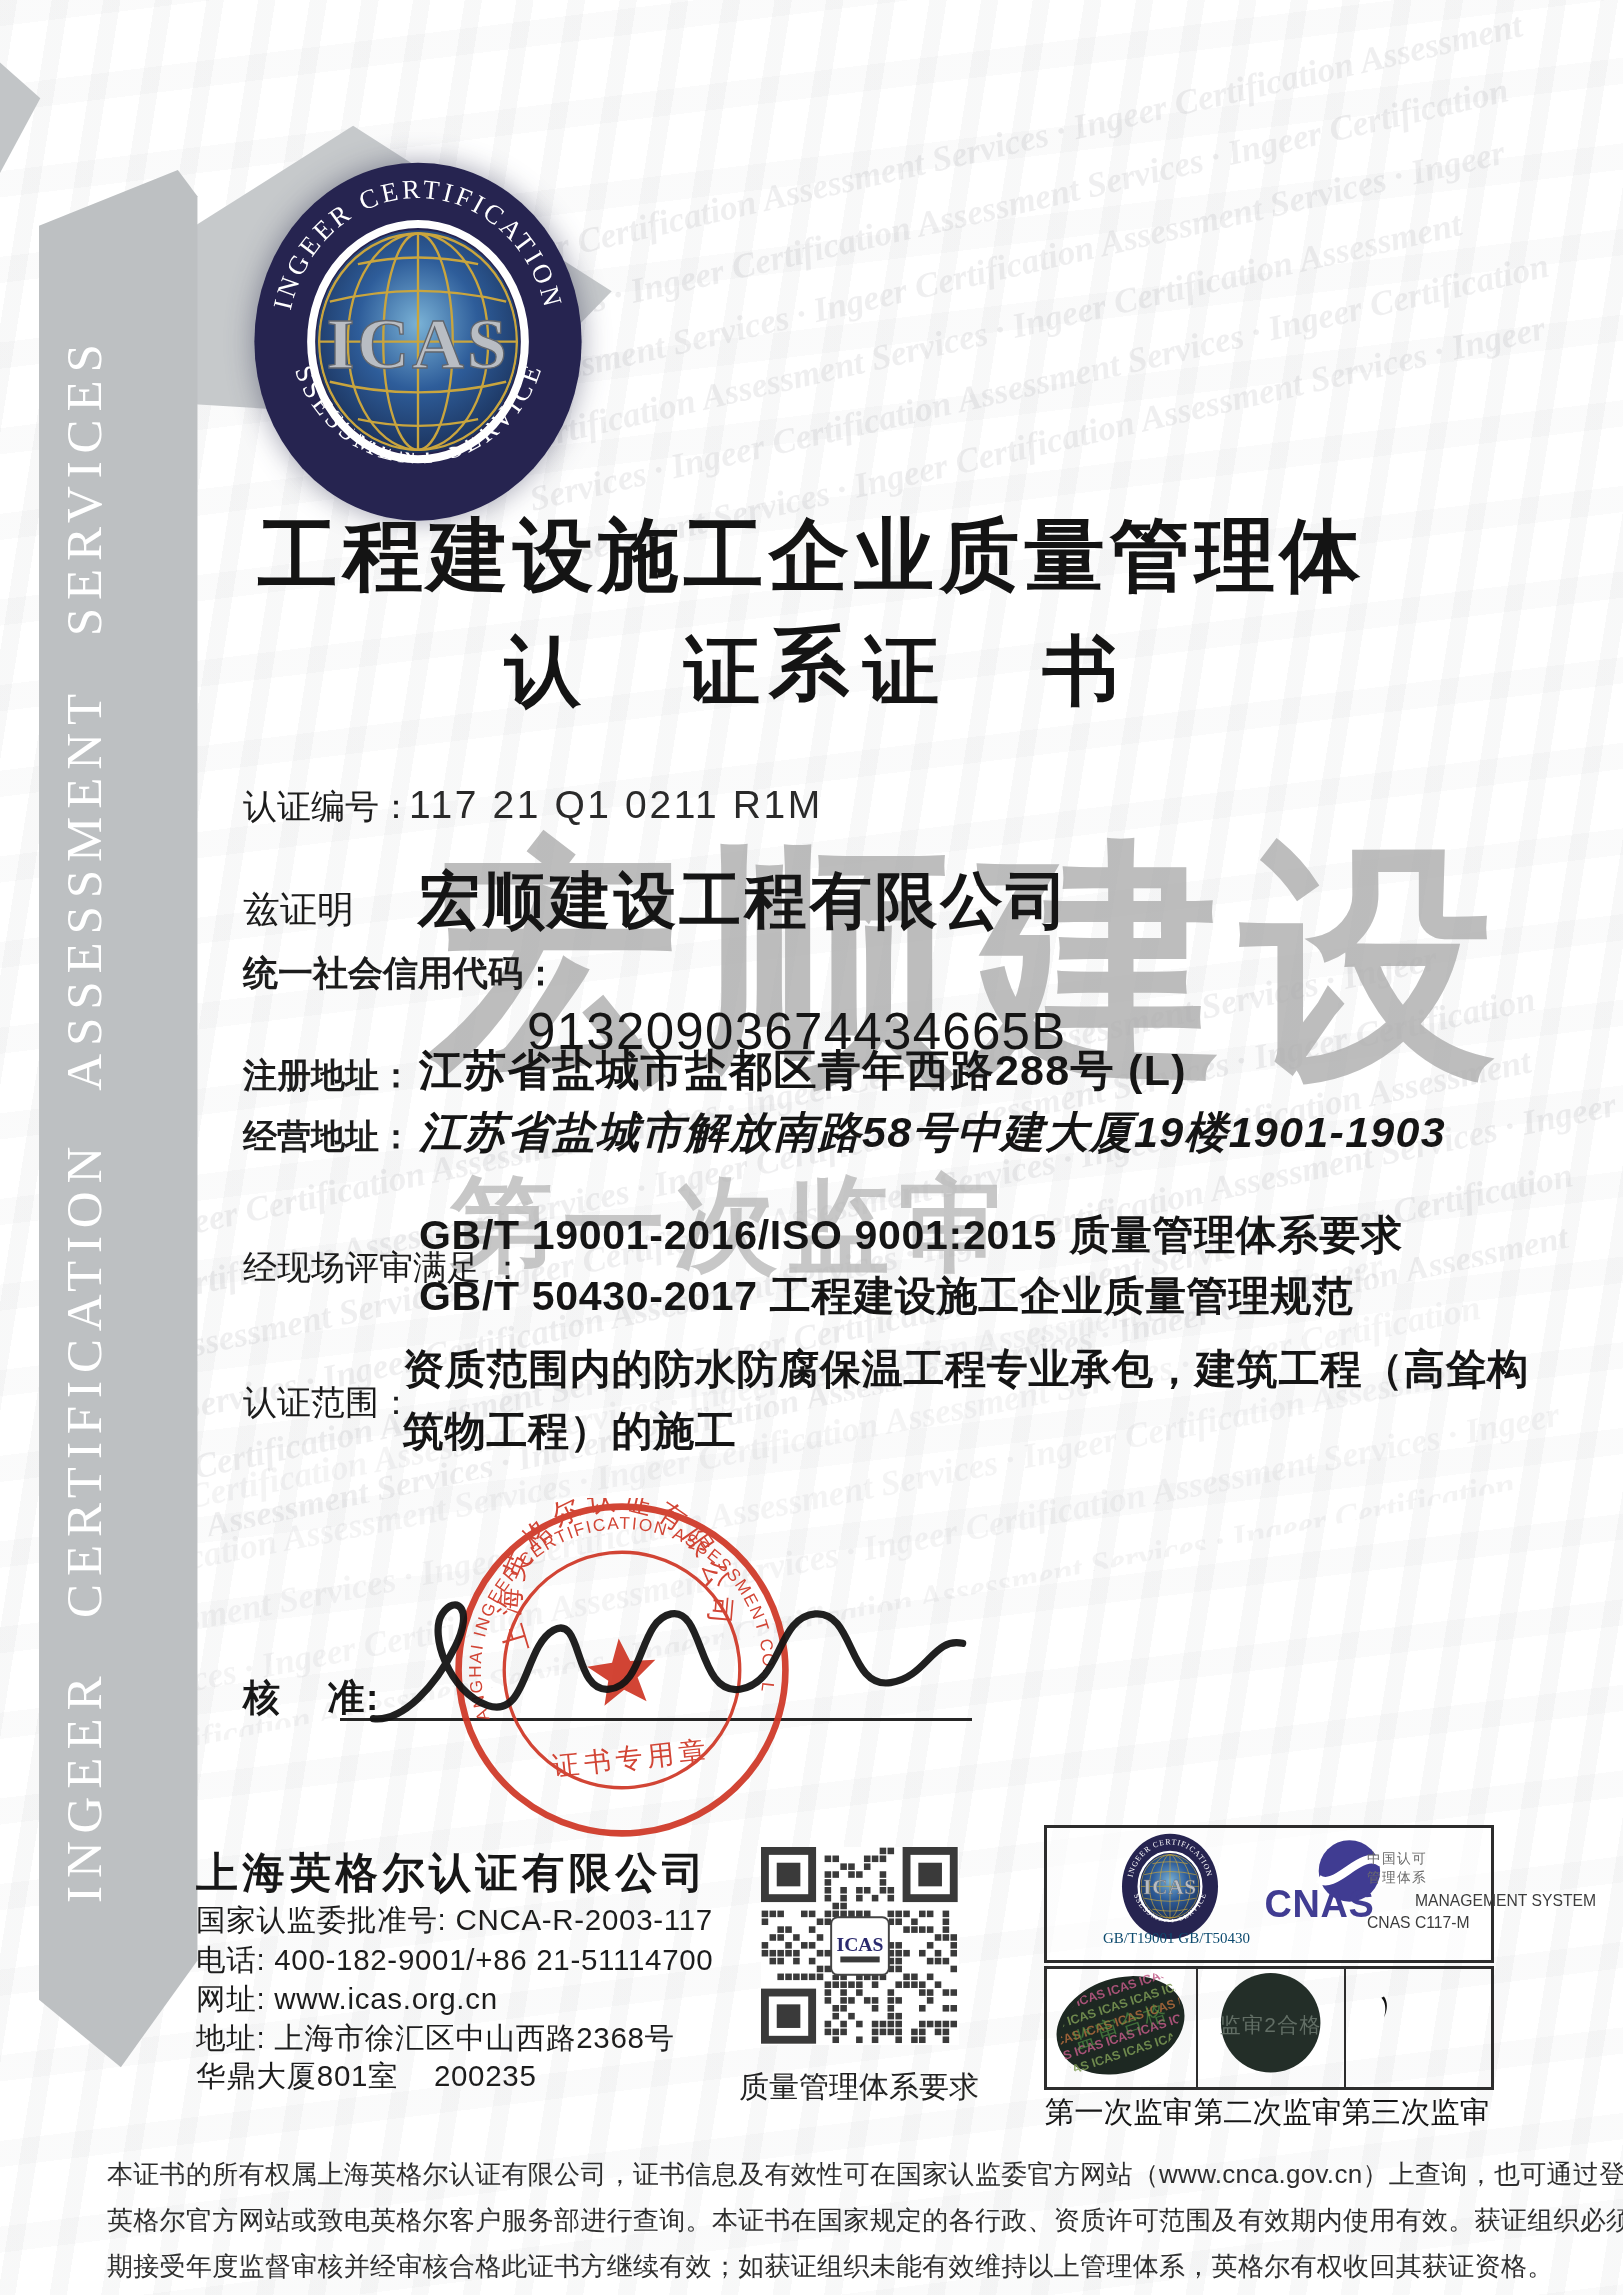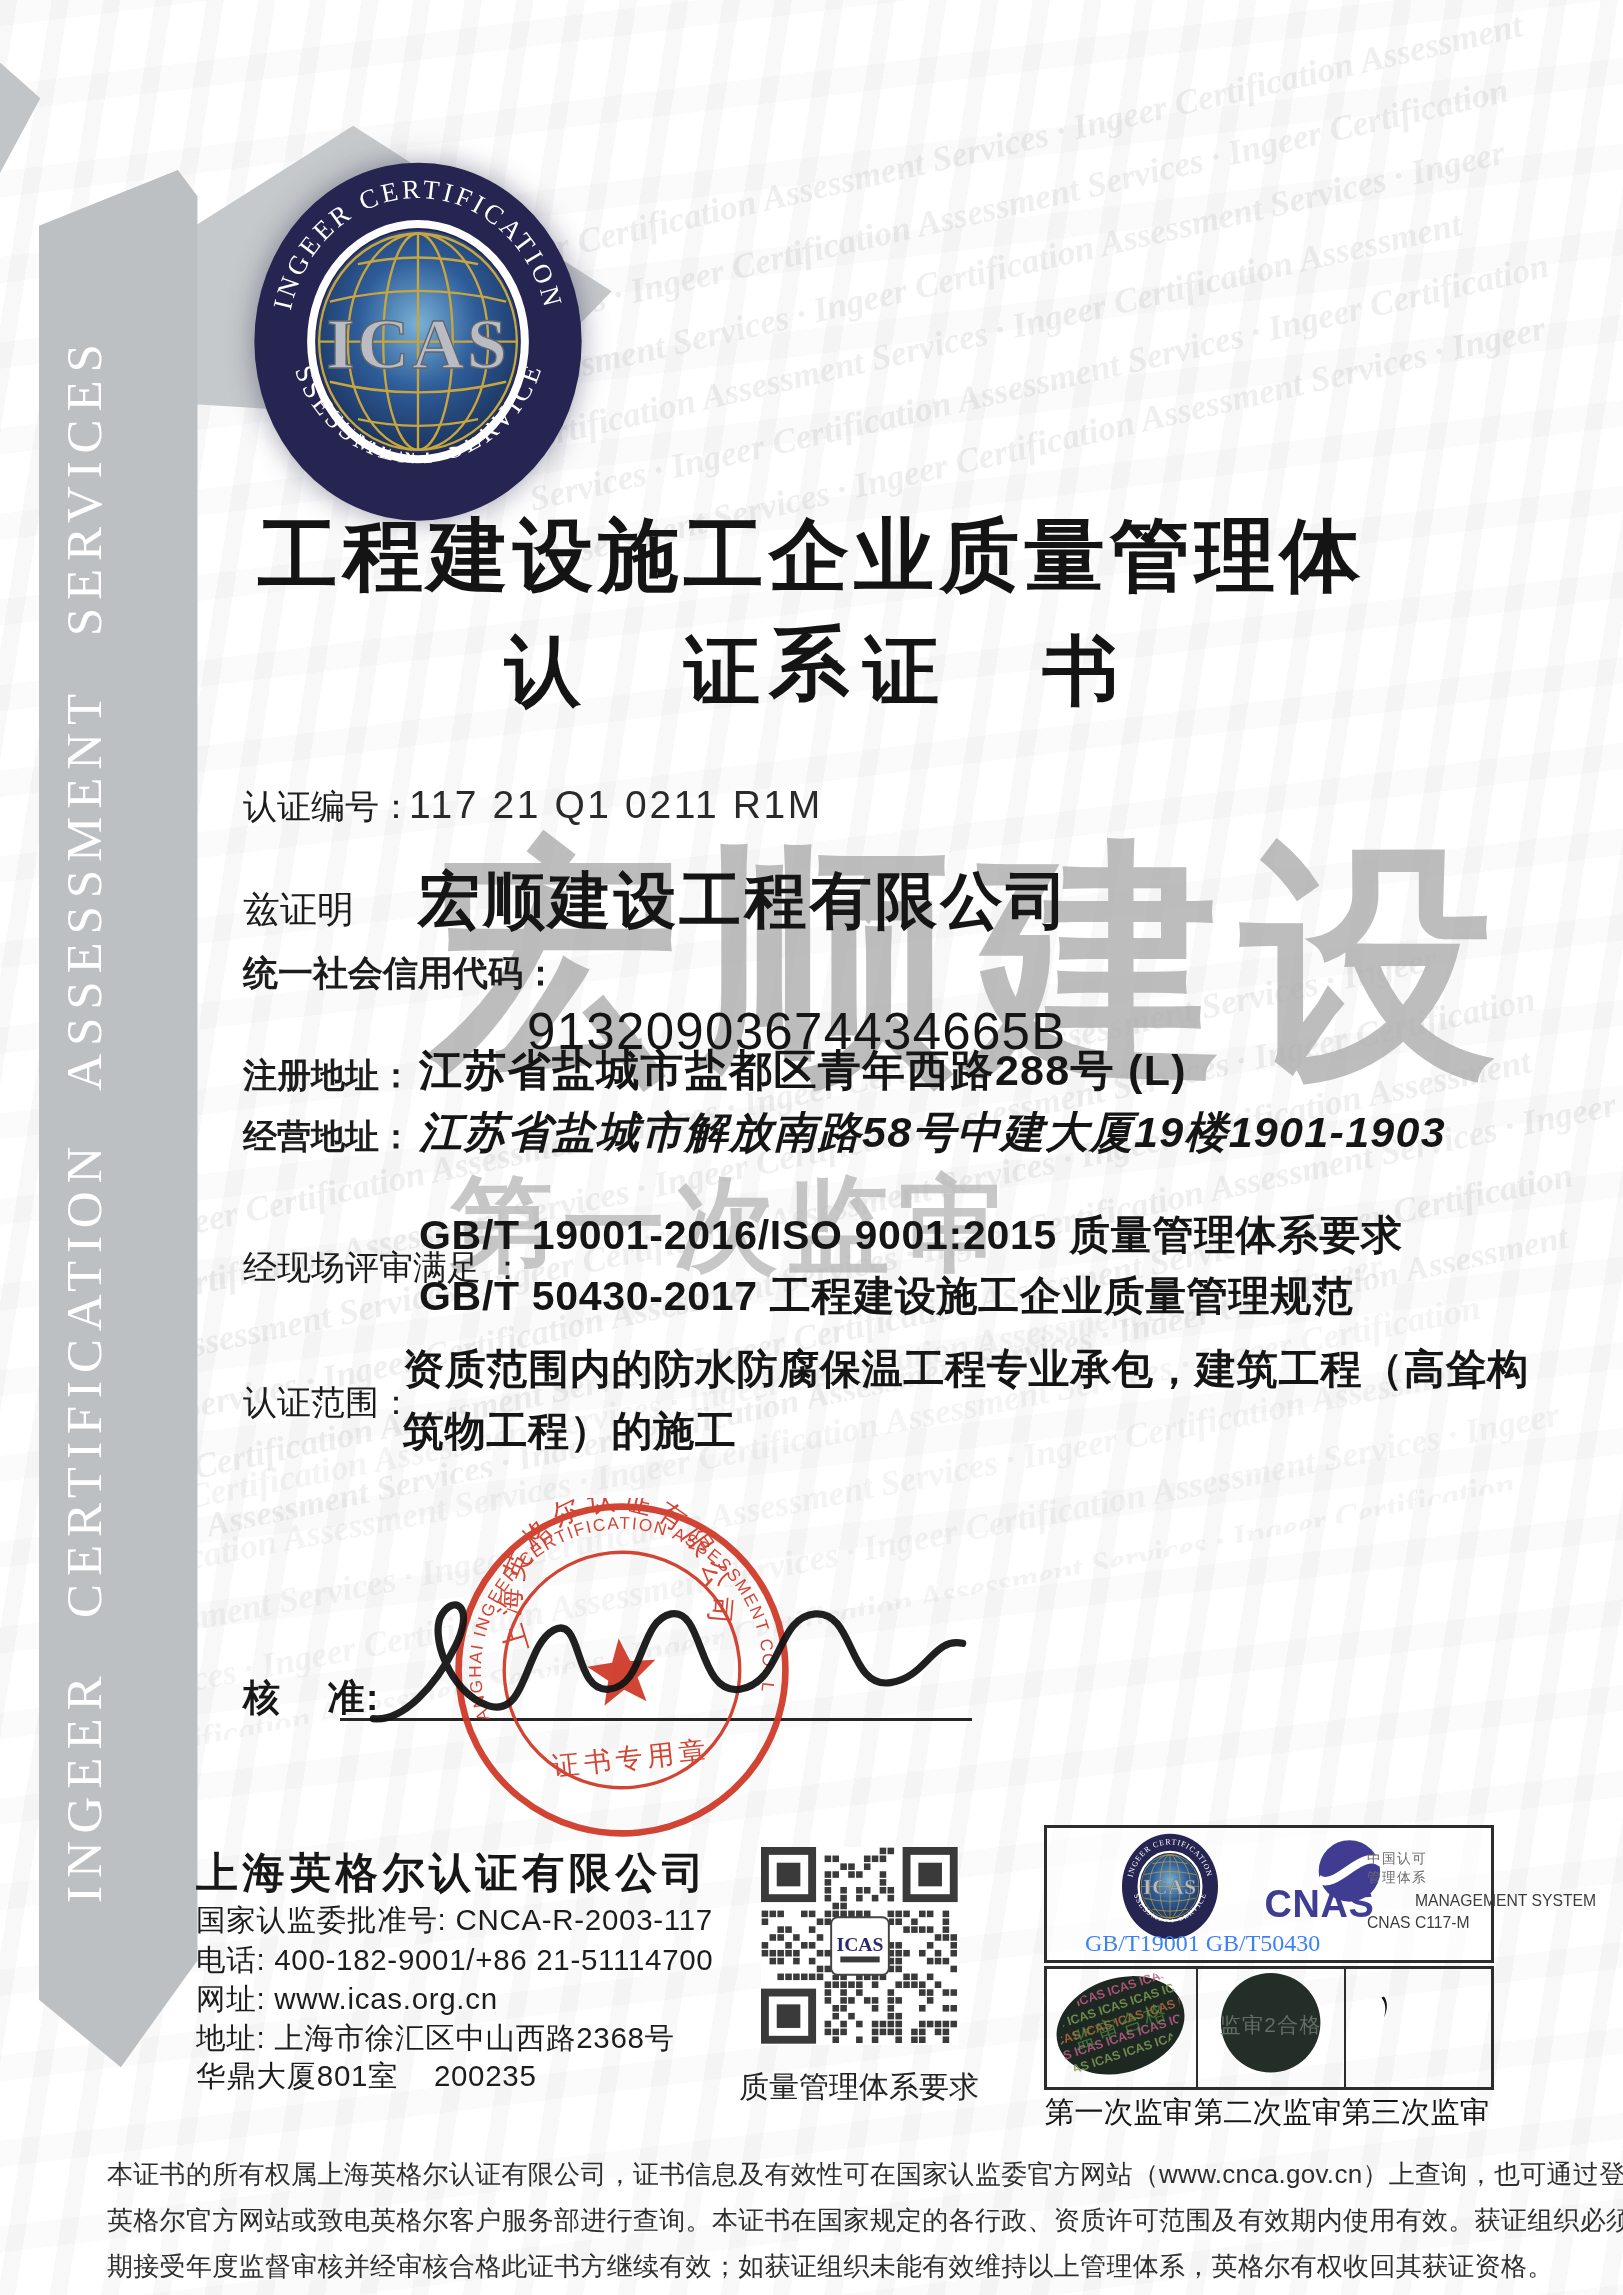--- a/index.html
+++ b/index.html
@@ -50,21 +50,21 @@
   .info-line{position:absolute;left:196px;z-index:2;font-size:29.5px;color:#1d1d1d;white-space:pre;letter-spacing:0.7px;}
   
   .qr{position:absolute;left:761px;top:1847px;z-index:2;}
   .qr-caption{position:absolute;left:728px;top:2067px;width:262px;z-index:2;text-align:center;font-size:30px;color:#222;}
   
   .box1{position:absolute;left:1044px;top:1825px;width:444px;height:132px;border:3.3px solid #2d2d2d;z-index:2;background:rgba(255,255,255,0.6);}
   .box2{position:absolute;left:1044px;top:1966px;width:444px;height:118px;border:3.3px solid #2d2d2d;z-index:2;display:flex;}
   .cell{flex:1;position:relative;border-right:2.6px solid #2d2d2d;}
   .cell:last-child{border-right:none;}
   .gbt-caption{position:absolute;left:1085px;top:1930px;width:183px;z-index:3;text-align:center;
-        font-family:"Liberation Serif",serif;font-size:24px;color:#3b82f6;white-space:pre;}
+        font-family:"Liberation Serif",serif;font-size:15px;color:#0c4a6e;white-space:pre;}
   .mini-logo{position:absolute;left:1121px;top:1833px;z-index:3;}
   .cnas-svg{position:absolute;left:1263px;top:1837px;z-index:3;}
   .cnas-cn{position:absolute;left:1367px;z-index:3;font-size:13.7px;color:#6a6a6a;letter-spacing:1.3px;}
   .cnas-en{position:absolute;left:1367px;z-index:3;font-size:15.7px;color:#3c3c3c;}
   .surv-label{position:absolute;top:2093px;width:149px;z-index:2;text-align:center;font-size:29.5px;color:#161616;}
   
   .footer{position:absolute;left:107px;top:2151px;width:1433px;z-index:2;}
   .footer div{font-size:26px;line-height:46px;color:#2e2e2e;letter-spacing:0.3px;white-space:nowrap;}
   
   .wm-big{position:absolute;left:429px;top:795px;z-index:1;font-size:254px;font-weight:bold;

